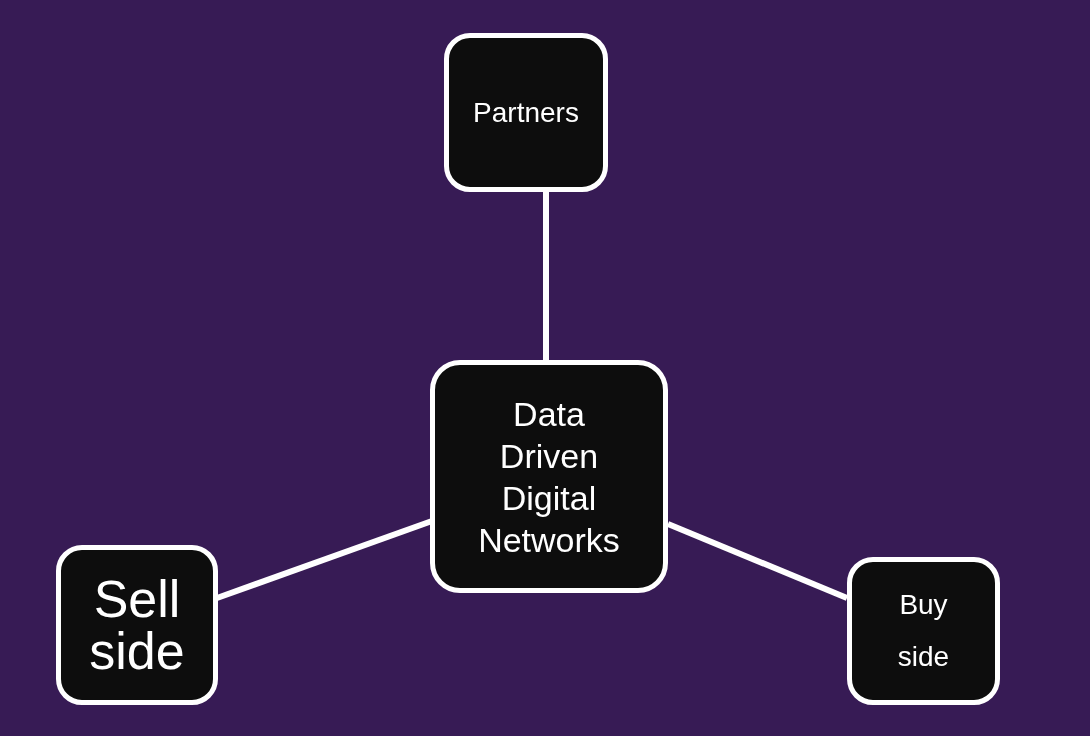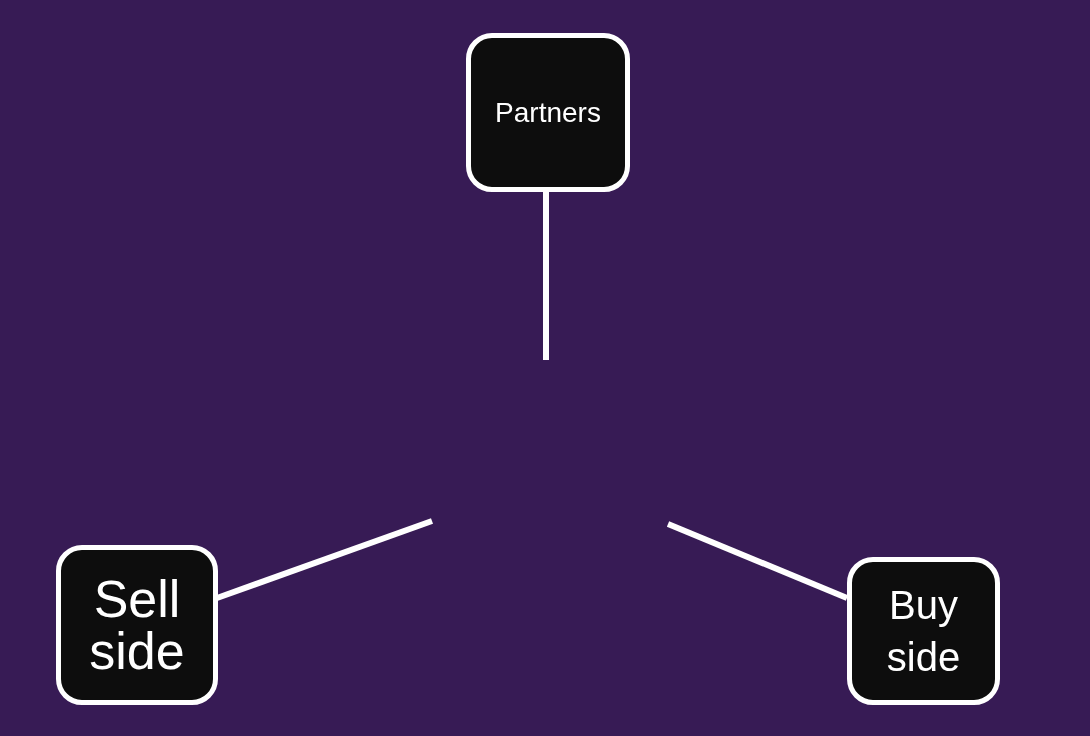--- a/index.html
+++ b/index.html
@@ -35,21 +35,21 @@
     justify-content: center;
     text-align: center;
     color: #ffffff;
     z-index: 2;
   }
   .node-label {
     display: block;
     white-space: pre-line;
   }
   #node-partners {
-    left: 466px;
+    left: 444px;
     top: 33px;
     width: 164px;
     height: 159px;
     border-radius: 26px;
   }
   #node-partners .node-label {
     font-size: 28px;
     line-height: 34px;
   }
   #node-hub {
@@ -75,39 +75,45 @@
     line-height: 52px;
   }
   #node-buy-side {
     left: 847px;
     top: 557px;
     width: 153px;
     height: 148px;
     border-radius: 26px;
   }
   #node-buy-side .node-label {
-    font-size: 40px;
+    font-size: 28px;
     line-height: 52px;
   }
 </style>
 </head>
 <body>
 
 <div id="diagram-canvas">
 
   <svg id="connector-layer" viewBox="0 0 1090 736" width="1090" height="736" aria-hidden="true">
     <line x1="546" y1="192" x2="546" y2="360" stroke="#ffffff" stroke-width="6"></line>
     <line x1="432" y1="521" x2="217" y2="598" stroke="#ffffff" stroke-width="6"></line>
     <line x1="668" y1="524" x2="847" y2="598" stroke="#ffffff" stroke-width="6"></line>
   </svg>
 
   <div class="node" id="node-partners">
     <span class="node-label">Partners</span>
   </div>
 
+  <div class="node" id="node-hub">
+    <span class="node-label">Data
+Driven
+Digital
+Networks</span>
+  </div>
 
   <div class="node" id="node-sell-side">
     <span class="node-label">Sell
 side</span>
   </div>
 
   <div class="node" id="node-buy-side">
     <span class="node-label">Buy
 side</span>
   </div>

